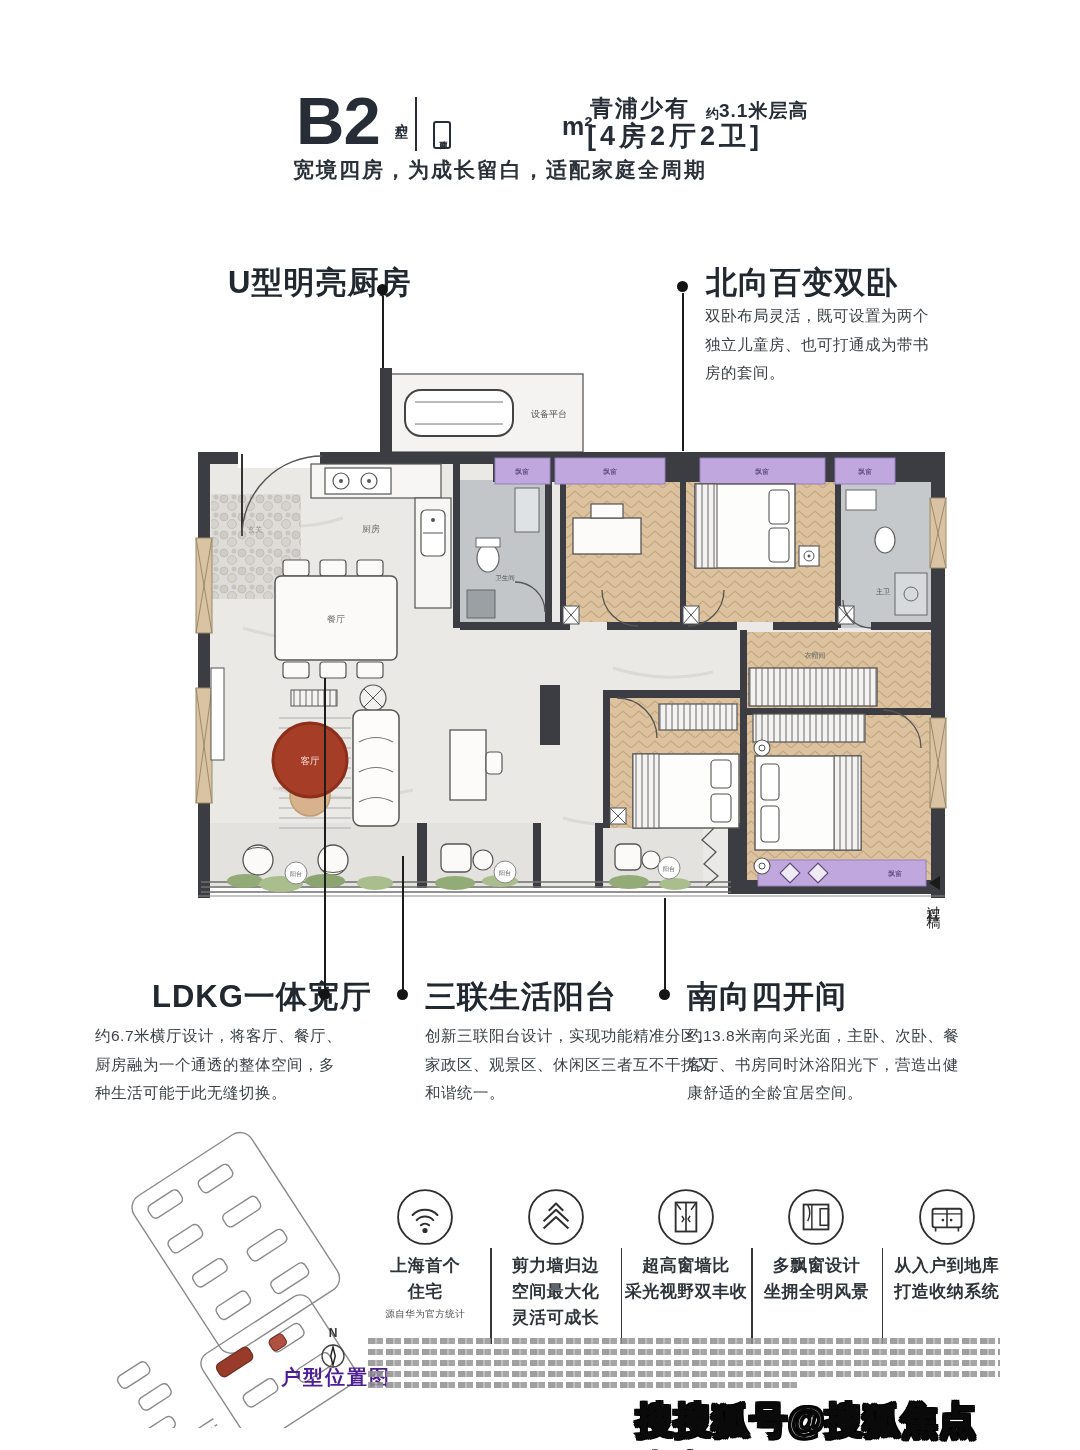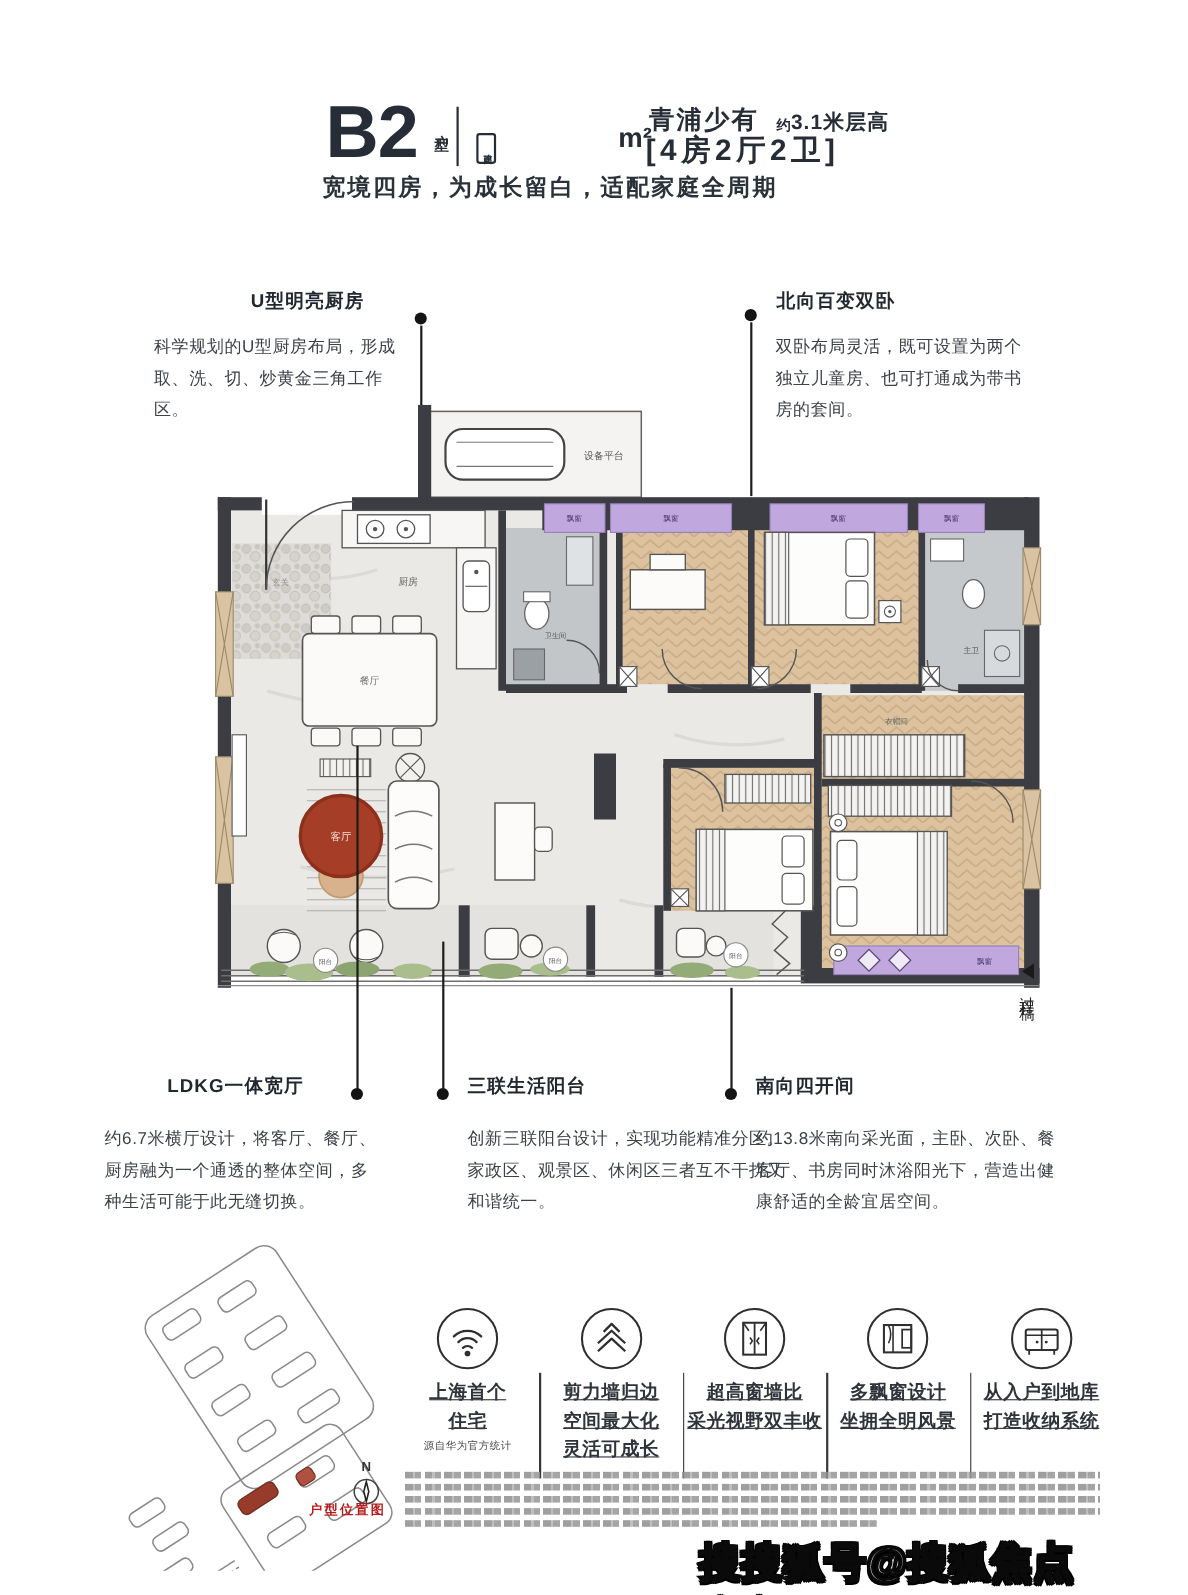--- a/index.html
+++ b/index.html
@@ -17,44 +17,44 @@
   .hdr-area   { position:absolute; left:453px; top:77px; font-size:64px; font-weight:700; color:#262d36; letter-spacing:-1px; }
   .hdr-area-u { position:absolute; left:562px; top:112px; font-size:25px; font-weight:700; color:#262d36; }
   .hdr-tag    { position:absolute; left:590px; top:93px; display:flex; align-items:flex-end; color:#262d36; }
   .hdr-tag .t1 { font-size:23px; font-weight:700; letter-spacing:2px; }
   .hdr-tag .t2 { font-size:13px; font-weight:700; margin-left:16px; margin-bottom:1px; }
   .hdr-tag .t3 { font-size:19px; font-weight:700; letter-spacing:1px; }
   .hdr-spec   { position:absolute; left:587px; top:118px; font-size:27px; font-weight:600; color:#262d36; letter-spacing:4px; }
   .hdr-sub    { position:absolute; left:0; right:0; top:156px; text-align:center; font-size:21px; font-weight:700; color:#2a3138; letter-spacing:2px; }
 
   
-  .co-title { position:absolute; font-size:17px; font-weight:700; color:#21282f; letter-spacing:1px; }
+  .co-title { position:absolute; font-size:31px; font-weight:700; color:#21282f; letter-spacing:1px; }
   .co-body  { position:absolute; font-size:15.5px; line-height:1.85; color:#3c4248; letter-spacing:0.5px; }
   .dot  { position:absolute; width:11px; height:11px; border-radius:50%; background:#141414; }
   .vline{ position:absolute; width:2px; background:#1c1c1c; }
 
   
   .plan { position:absolute; left:183px; top:368px; }
   .draft-note { position:absolute; left:925px; top:876px; display:flex; flex-direction:column; align-items:center; }
   .draft-note .tri { width:0; height:0; border-right:11px solid #1a1a1a; border-top:7px solid transparent; border-bottom:7px solid transparent; margin-bottom:5px; }
   .draft-note .txt { writing-mode:vertical-rl; font-size:14px; color:#222; letter-spacing:4px; }
 
   
   .features { position:absolute; left:360px; top:1186px; width:652px; display:flex; }
   .feat { flex:1; position:relative; display:flex; flex-direction:column; align-items:center; padding-top:2px; }
   .feat-divider { position:absolute; left:0; top:62px; width:1.5px; height:96px; background:#33373a; }
   .feat-lines { margin-top:7px; text-align:center; }
-  .feat-lines div { font-size:17px; font-weight:700; color:#2e343a; line-height:26px; letter-spacing:0.5px;text-decoration:underline; }
+  .feat-lines div { font-size:17px; font-weight:700; color:#2e343a; line-height:26px; letter-spacing:0.5px; }
   .feat-note { margin-top:3px; font-size:9.5px; color:#4a4a4a; letter-spacing:0.5px; }
 
   
   .siteplan { position:absolute; left:115px; top:1128px; }
   .compass { position:absolute; left:316px; top:1326px; width:34px; text-align:center; }
   .compass .n { font-size:12px; font-weight:700; color:#333; }
-  .siteplan-label { position:absolute; left:281px; top:1364px; font-size:12px; font-weight:700; color:#b91c1c; letter-spacing:2px; }
+  .siteplan-label { position:absolute; left:281px; top:1364px; font-size:20px; font-weight:700; color:#4c1d95; letter-spacing:2px; }
 
   
   .disclaimer { position:absolute; left:368px; top:1338px; width:692px; filter:blur(0.3px); opacity:0.85; }
   .disclaimer .ln { height:6px; margin-bottom:5px;
     background:repeating-linear-gradient(90deg,#8f8f8f 0 7px,#b5b5b5 7px 9px,#969696 9px 15px,transparent 15px 18px); }
   .disclaimer .ln:last-child { width:62%; }
 
   
   .watermark { position:absolute; left:636px; top:1396px; font-size:37px; font-weight:700; color:#ffffff; letter-spacing:1px;
     -webkit-text-stroke:2.5px #0a0a0a;
@@ -74,21 +74,20 @@
   <div class="hdr-area-u">m²</div>
   <div class="hdr-tag">
     <span class="t1">青浦少有</span>
     <span class="t2">约</span>
     <span class="t3">3.1米层高</span>
   </div>
   <div class="hdr-spec">[4房2厅2卫]</div>
   <div class="hdr-sub">宽境四房，为成长留白，适配家庭全周期</div>
 
   <div class="co-title" style="left:228px; top:262px;">U型明亮厨房</div>
-  <div class="co-body" style="left:140px; top:302px; width:238px;">科学规划的U型厨房布局，形成取、洗、切、炒黄金三角工作区。</div>
   <div class="dot" style="left:377px; top:284px;"></div>
   <div class="vline" style="left:382px; top:296px; height:360px;"></div>
 
   <div class="co-title" style="left:706px; top:262px;">北向百变双卧</div>
   <div class="co-body" style="left:705px; top:302px; width:234px;">双卧布局灵活，既可设置为两个独立儿童房、也可打通成为带书房的套间。</div>
   <div class="dot" style="left:677px; top:281px;"></div>
   <div class="vline" style="left:682px; top:293px; height:158px;"></div>
 
   <svg class="plan" width="775" height="590" viewBox="0 0 775 590">
     <defs>

